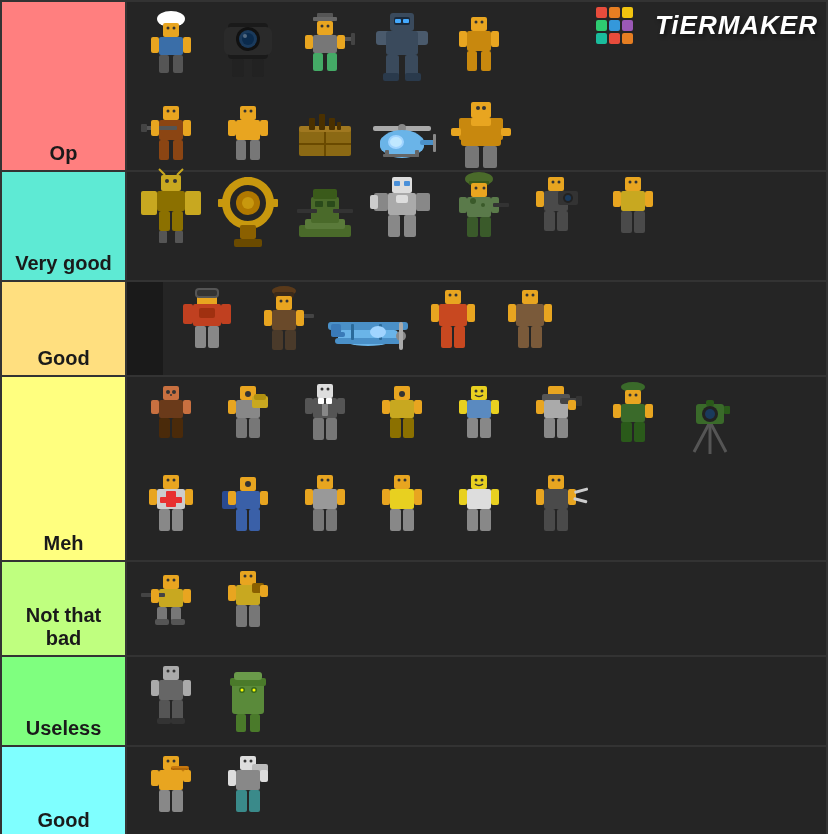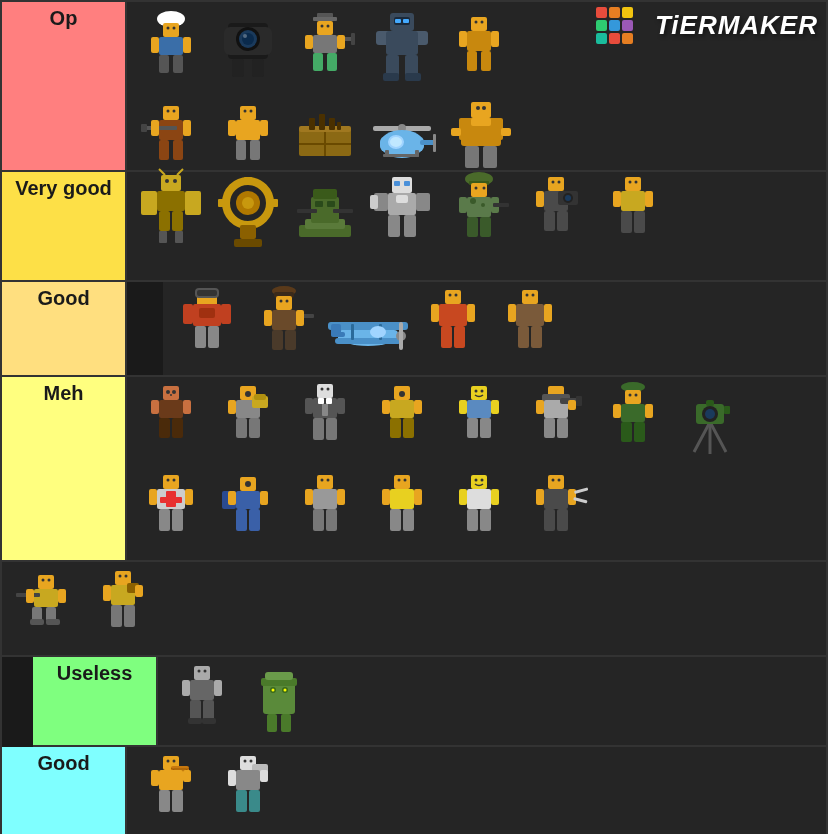--- a/index.html
+++ b/index.html
@@ -27,45 +27,45 @@
     }
 
     .tier-row:last-child {
       border-bottom: none;
     }
 
     .tier-label {
       width: 125px;
       min-width: 125px;
       display: flex;
-      align-items: flex-start;
+      align-items: flex-end;
       justify-content: center;
       font-size: 20px;
       font-weight: bold;
       color: #1a1a1a;
       text-align: center;
       border-right: 2px solid #333;
       padding: 5px;
     }
 
     .tier-op { background-color: #ff7f7f; }
-    .tier-very-good { background-color: #fde047; }
+    .tier-very-good { background-color: #5eead4; }
     .tier-good { background-color: #ffdf7f; }
     .tier-meh { background-color: #ffff7f; }
     .tier-not-that-bad { background-color: #bfff7f; }
     .tier-useless { background-color: #7fff7f; }
     .tier-trash { background-color: #7fffff; }
 
     
     .row-op { min-height: 170px; max-height: 170px; }
     .row-very-good { min-height: 110px; max-height: 110px; }
     .row-good { min-height: 95px; max-height: 95px; gap: 36px; }
     .row-meh { min-height: 185px; max-height: 185px; }
     .row-not-that-bad { min-height: 95px; max-height: 95px; }
-    .row-useless { min-height: 90px; max-height: 90px; margin-left: 31px; }
+    .row-useless { min-height: 90px; max-height: 90px; }
     .row-trash { min-height: 90px; max-height: 90px; }
 
     .tier-content-inner {
       display: flex;
       flex-wrap: wrap;
       align-content: flex-start;
       align-items: flex-start;
       gap: 3px;
       padding: 4px;
       flex: 1;
@@ -743,20 +743,23 @@
             <rect x="52" y="26" width="14" height="3" rx="1" fill="#ccc" transform="rotate(15, 52, 26)"></rect>
             <rect x="22" y="38" width="11" height="22" rx="2" fill="#4a4a4a"></rect>
             <rect x="35" y="38" width="11" height="22" rx="2" fill="#4a4a4a"></rect>
           </svg>
         </div>
       </div>
     </div>
   </div>
 
   <div class="tier-row row-not-that-bad">
+    <div class="tier-label tier-not-that-bad">
+      <span>Not that bad</span>
+    </div>
     <div class="tier-content-inner">
       <div style="display:flex;flex-wrap:wrap;width:100%;gap:2px;padding:2px;">
 
         <div class="char-img">
           <svg width="68" height="82" class="char" viewBox="0 0 68 82">
             <rect x="26" y="8" width="16" height="14" rx="2" fill="#e8a520"></rect>
             <circle cx="31" cy="13" r="1.5" fill="#333"></circle>
             <circle cx="37" cy="13" r="1.5" fill="#333"></circle>
             <rect x="22" y="22" width="24" height="18" rx="2" fill="#c8a820"></rect>
 

